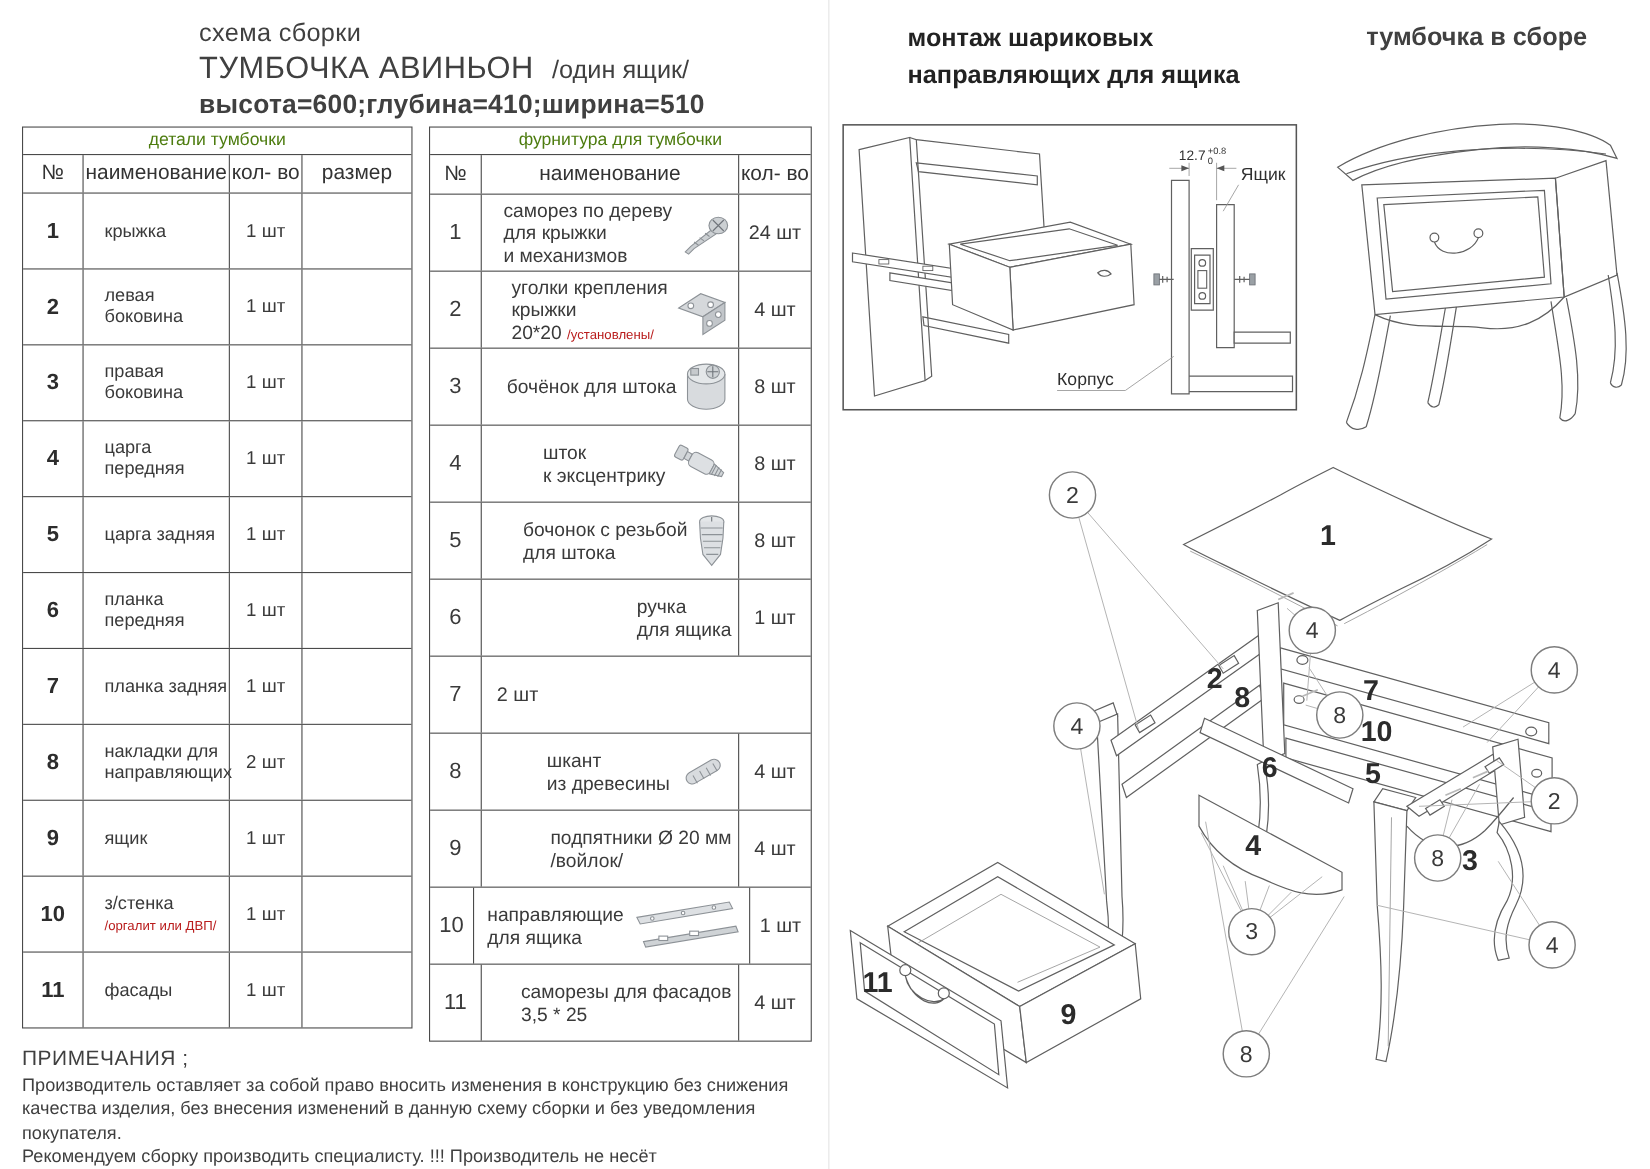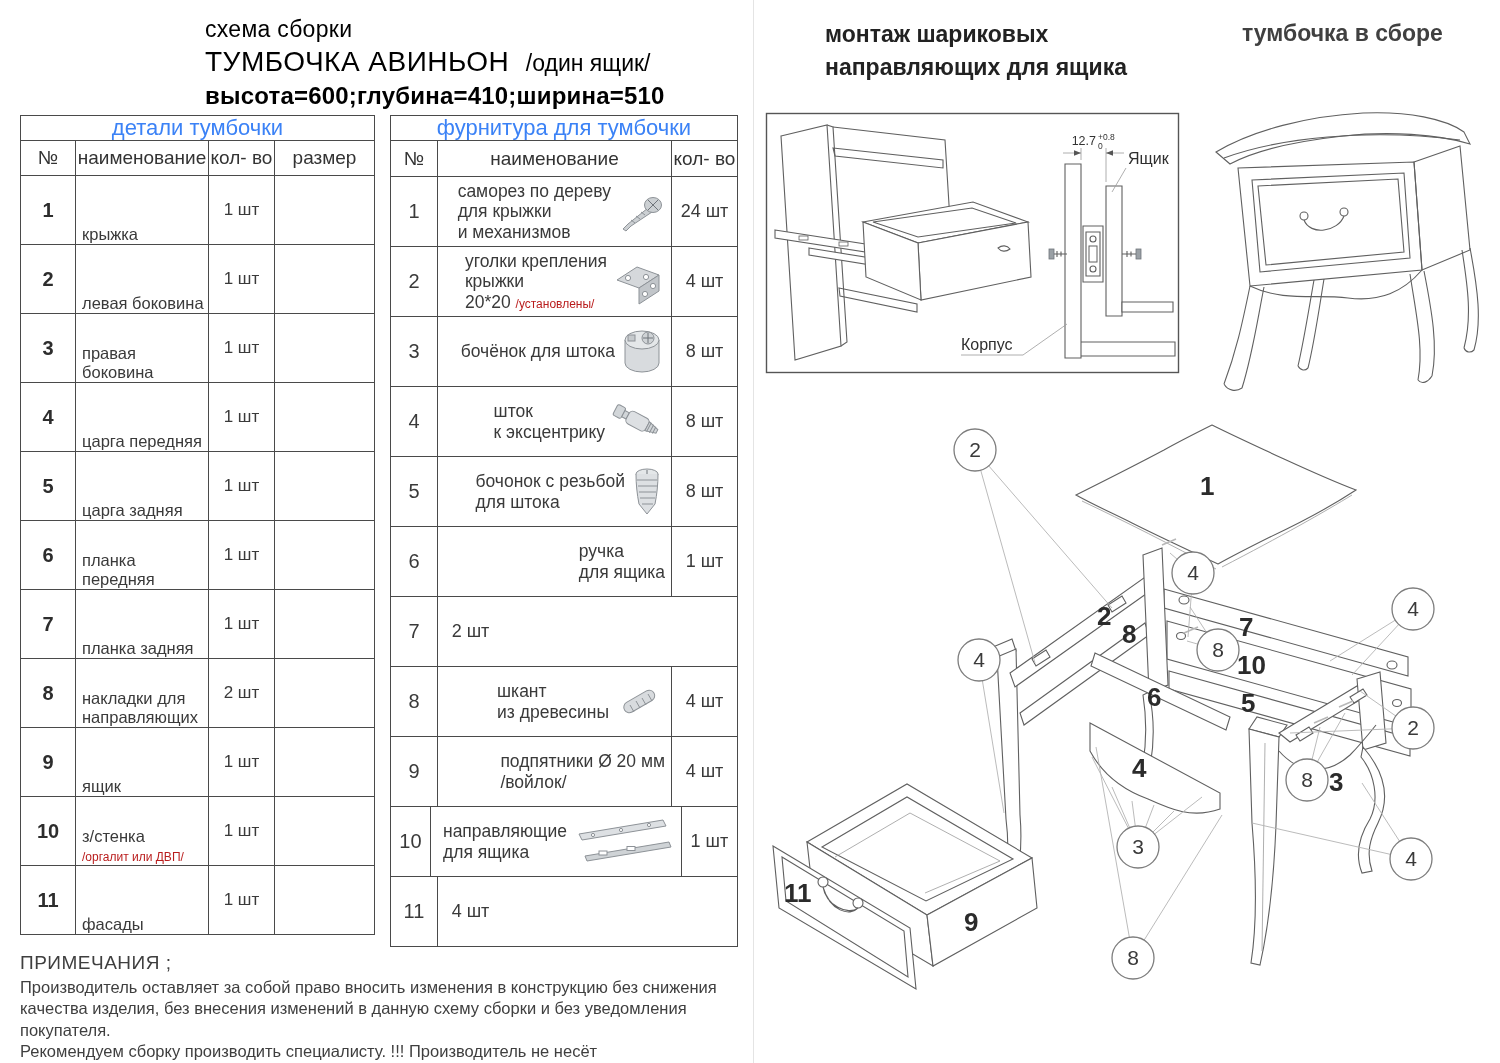--- a/index.html
+++ b/index.html
@@ -2,42 +2,42 @@
 <html><head>
 <meta charset="utf-8">
 <style>
   html,body{margin:0;padding:0;background:#fff;}
   .sheet{position:relative;width:1500px;height:1063px;background:#ffffff;
          font-family:"Liberation Sans",sans-serif;color:#3a3a3a;overflow:hidden;}
   .pre{white-space:pre-line;}
   .divider-v{position:absolute;left:753px;top:0;width:1px;height:1063px;background:#e4e4e4;}
 
   
-  .title-block{position:absolute;left:181px;top:16px;color:#000000;margin-left:24px;}
+  .title-block{position:absolute;left:181px;top:16px;color:#404040;}
   .title-l1{font-size:23px;font-weight:500;letter-spacing:.3px;}
   .title-l2{margin-top:3px;}
   .title-product{font-size:28px;font-weight:400;letter-spacing:.5px;}
   .title-variant{font-size:23px;font-weight:500;margin-left:12px;}
   .title-l3{font-size:24px;font-weight:600;margin-top:4px;letter-spacing:.2px;}
   .mount-title{position:absolute;left:825px;top:18px;font-size:23px;font-weight:600;
                color:#222;line-height:1.45;}
   .asm-title{position:absolute;left:1242px;top:20px;font-size:23px;font-weight:600;color:#404040;}
 
   
   .tbl{position:absolute;border:1.4px solid #4a4a4a;background:#fff;box-sizing:border-box;}
   .trow{display:flex;border-top:1.2px solid #4a4a4a;align-items:stretch;}
   .trow:first-child{border-top:none;}
   .tcell{border-left:1.2px solid #4a4a4a;box-sizing:border-box;display:flex;align-items:center;}
   .tcell:first-child{border-left:none;}
-  .tbl-title{justify-content:center;width:100%;font-size:22px;color:#3b82f6;height:24px;}
+  .tbl-title{justify-content:center;width:100%;font-size:16px;color:#4d7c0f;height:24px;}
   .hdr{justify-content:center;font-size:19px;color:#333;}
   .parts .trow.hrow{height:34px;} .parts .trow.drow{height:68px;}
   .hw .trow.hrow{height:35px;} .hw .trow.drow{height:69px;}
   .c-num{width:54px;justify-content:center;font-weight:700;font-size:20px;color:#2d2d2d;}
-  .c-name{width:133px;padding-left:6px;font-size:16.5px;line-height:1.15;align-items:flex-end;}
+  .c-name{width:133px;padding-left:19px;font-size:16.5px;line-height:1.15;}
   .c-qty{width:66px;justify-content:center;font-size:17px;}
   .c-size{flex:1;justify-content:center;font-size:17px;}
   .h-num{width:46px;justify-content:center;font-size:20px;font-weight:400;color:#3a3a3a;}
   .h-name{flex:1;padding-left:12px;padding-right:6px;font-size:17.5px;line-height:1.16;
           justify-content:flex-end;}
   .h-qty{width:66px;justify-content:center;font-size:18px;}
   .note-sm{font-size:12px;color:#b91c1c;}
   .nm{display:inline;}
   .icon-box{flex:0 0 auto;display:flex;align-items:center;margin-left:4px;}
 
@@ -349,20 +349,24 @@
                 <rect x="56" y="32.5" width="8" height="4" fill="#fff"></rect>
           </g>
             </svg>
         </span>
       </div>
       <div class="tcell h-qty">1 шт</div>
     </div>
 
     <div class="trow drow">
       <div class="tcell h-num">11</div>
+      <div class="tcell h-name">
+        <span class="pre nm">саморезы для фасадов
+3,5 * 25</span>
+      </div>
       <div class="tcell h-qty">4 шт</div>
     </div>
   </div>
 
   <div class="notes">
     <div class="notes-h">ПРИМЕЧАНИЯ ;</div>
     <div class="notes-b pre">Производитель оставляет за собой право вносить изменения в конструкцию без снижения
 качества изделия, без внесения изменений в данную схему сборки и без уведомления покупателя.
 Рекомендуем сборку производить специалисту. !!! Производитель не несёт ответственность
 за некачественную сборку изделия !!!</div>

